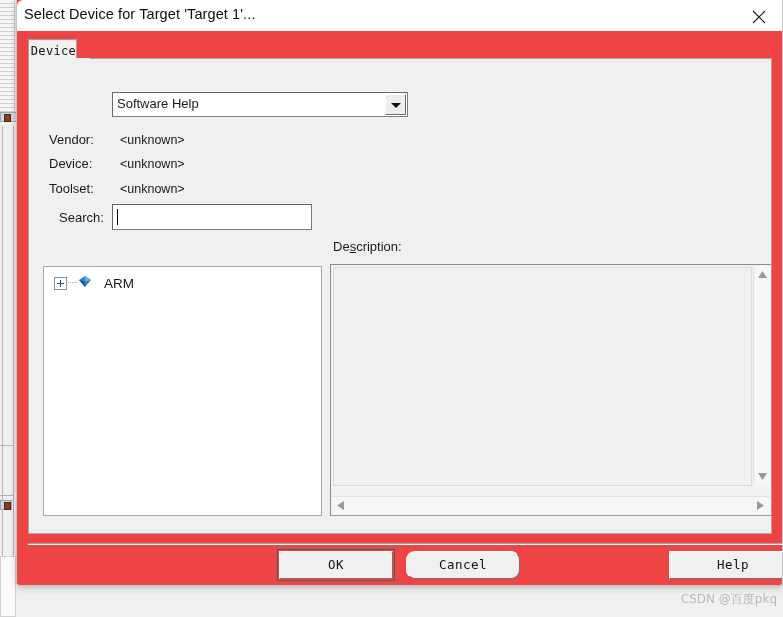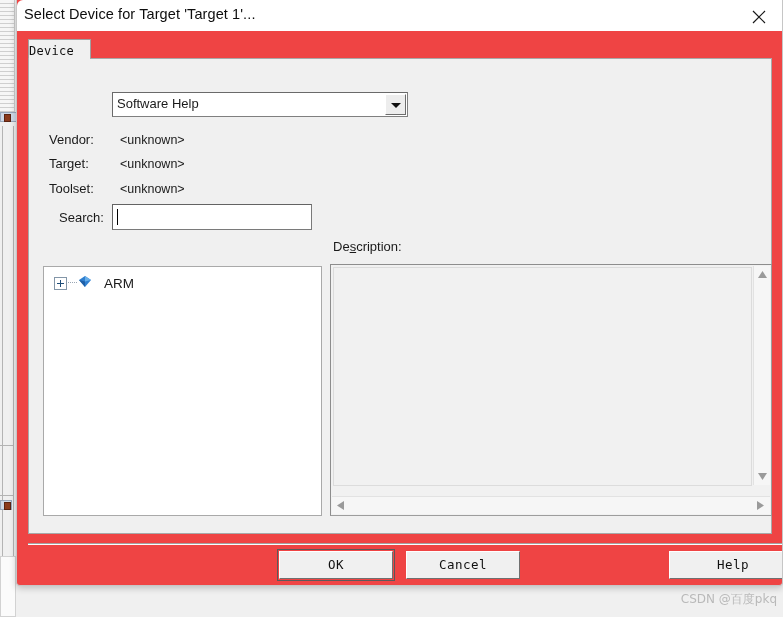--- a/index.html
+++ b/index.html
@@ -110,30 +110,30 @@
   #tabstrip {
     position: absolute;
     left: 11px;
     top: 36px;
     width: 744px;
     height: 26px;
   }
   #tab-device {
     position: absolute;
     left: 0; top: 3px;
-    width: 63px;
+    width: 49px;
     height: 23px;
     background: #f0f0f0;
     border: 1px solid #a0a0a0;
     border-bottom: 1px solid #f0f0f0;
     box-sizing: border-box;
     font-family: "DejaVu Sans Mono", "Liberation Mono", monospace;
     font-size: 12px;
     color: #111;
-    text-align: left;
+    text-align: right;
     line-height: 22px;
     letter-spacing: 0.3px;
   }
   #tabpage {
     position: absolute;
     left: 11px;
     top: 58px;
     width: 744px;
     height: 476px;
     border: 1px solid #a8a8a8;
@@ -382,21 +382,21 @@
     text-align: center;
     line-height: 26px;
     letter-spacing: 0.5px;
     cursor: default;
   }
   .dlg-btn.default {
     outline: 1px solid #5a5a5a;
     outline-offset: 1px;
   }
   #btn-ok    { left: 262px; top: 551px; width: 114px; }
-  #btn-cancel{ left: 389px; top: 551px; width: 114px; }
+  #btn-cancel{ left: 389px; top: 551px; width: 114px; border-radius: 9px; }
   #btn-help  { left: 652px; top: 551px; width: 128px; }
 
   
   #watermark {
     position: absolute;
     right: 6px;
     bottom: 9px;
     font-size: 12px;
     color: #b9b9b9;
     white-space: nowrap;
@@ -436,21 +436,21 @@
   <div id="tabpage"></div>
   <div id="tab-notch"></div>
 
   <div id="combo">
     <div id="combo-text">Software Help</div>
     <div id="combo-btn"></div>
   </div>
 
   <div class="row-label" style="top:132px;">Vendor:</div>
   <div class="row-value" style="top:133px;">&lt;unknown&gt;</div>
-  <div class="row-label" style="top:156px;">Target:</div>
+  <div class="row-label" style="top:156px;">Device:</div>
   <div class="row-value" style="top:157px;">&lt;unknown&gt;</div>
   <div class="row-label" style="top:181px;">Toolset:</div>
   <div class="row-value" style="top:182px;">&lt;unknown&gt;</div>
 
   <div class="row-label" style="top:210px;margin-left:10px;">Search:</div>
   <div id="search-field">
     <div id="search-caret"></div>
   </div>
 
   <div id="desc-label"><span>De</span><u>s</u><span>cription:</span></div>

